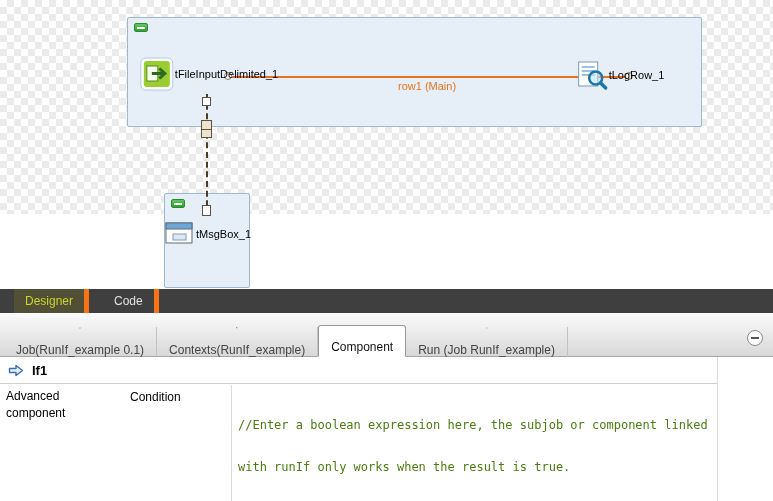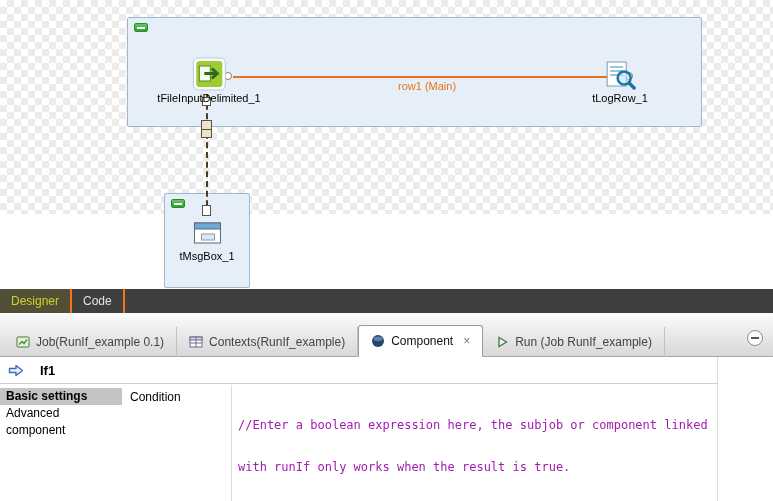--- a/index.html
+++ b/index.html
@@ -11,68 +11,68 @@
   .canvas { position:absolute; left:0; top:0; width:773px; height:214px;
     background-color:#fff;
     background-image:
       linear-gradient(45deg,#ebebeb 25%,transparent 25%,transparent 75%,#ebebeb 75%),
       linear-gradient(45deg,#ebebeb 25%,transparent 25%,transparent 75%,#ebebeb 75%);
     background-size:14px 14px; background-position:0 0,7px 7px; }
   .subjob { position:absolute; background:#e6eff7; border:1px solid #9db8cf; border-radius:2px; }
   .collapse-icon { position:absolute; left:6px; top:5px; width:14px; height:9px;
     border:1px solid #2f8a2f; border-radius:2px;
     background:linear-gradient(#fff,#fff) center/8px 2px no-repeat, linear-gradient(#5cc95c,#2fa12f); }
-  .comp { position:absolute; transform:translateX(-50%); display:flex; flex-direction:column;
+  .comp { position:absolute; transform:translateX(-50%); display:flex; flex-direction:row;
     align-items:center; gap:1px;text-align:center; }
   .comp-label { font-size:11px; color:#000; white-space:nowrap; }
   .conn-line { position:absolute; left:233px; top:76px; width:396px; height:0;
     border-top:2px solid #e8731e; }
   .conn-label { position:absolute; left:398px; top:80px; font-size:11px; color:#e8731e; }
   .trigger-line { position:absolute; left:206px; top:94px; width:0; height:122px;
     border-left:2px dashed #4d3b23; }
   .port { position:absolute; width:8px; height:8px; background:#fff;
     border:1px solid #8a7a5a; border-radius:50%; }
   .marker { position:absolute; background:#fff; border:1px solid #5a5342; }
   .marker.mid { background:linear-gradient(#5a5342,#5a5342) center/10px 1px no-repeat, #ece4cc; }
 
   
   .designer-bar { position:absolute; left:0; top:289px; width:773px; height:24px;
     background:#3f3f3f; display:flex; }
   .dtab { display:flex; align-items:center; padding:0 11px; font-size:12px; color:#e2e2e2;
-    border-right:2px solid #f97316; cursor:default; }
+    border-right:5px solid #f97316; cursor:default;margin-left:14px; }
   .dtab.active { background:#514f35; color:#cbd52b; }
 
   
   .panel-strip { position:absolute; left:0; top:313px; width:773px; height:44px;
     background:linear-gradient(#fbfbfb,#d8d8d8); border-bottom:1px solid #a6a6a6; }
   .ptabs { position:absolute; left:4px; bottom:-1px; display:flex; align-items:flex-end; }
-  .ptab { display:flex; align-items:center; gap:6px; padding:0 12px; height:30px;
-    font-size:12px; color:#444; border-right:1px solid #c2c2c2; cursor:default; }
+  .ptab { display:flex; align-items:center; gap:14px; padding:0 12px; height:30px;
+    font-size:12px; color:#444; border-right:1px solid #c2c2c2; cursor:default;flex-direction:column; }
   .ptab.active { background:#fff; border:1px solid #9a9a9a; border-bottom:1px solid #fff;
     border-radius:3px 3px 0 0; height:32px; color:#111; }
   .tab-close { color:#777; font-size:12px; margin-left:4px; line-height:1; }
   .minimize-btn { position:absolute; right:10px; top:17px; width:16px; height:16px;
     border:1px solid #8a8a8a; border-radius:50%;
     background:linear-gradient(#555,#555) center/8px 2px no-repeat, #fcfcfc; }
 
   
   .comp-view { position:absolute; left:0; top:357px; width:773px; height:144px; background:#fff; }
   .title-row { position:absolute; left:0; top:0; width:718px; height:27px;
-    border-bottom:1px solid #cfcfcf; display:flex; align-items:center; padding-left:8px; gap:16px; }
+    border-bottom:1px solid #cfcfcf; display:flex; align-items:center; padding-left:8px; gap:8px; }
   .view-title { font-weight:bold; font-size:13px; color:#000; }
   .nav { position:absolute; left:0; top:28px; width:122px; height:116px; padding-top:3px; }
   .nav-item { height:17px; line-height:17px; padding-left:6px; font-size:12px; color:#000; }
   .nav-item.selected { background:#c4c4c4; font-weight:bold; }
   .cond-label { position:absolute; left:130px; top:33px; font-size:12px; color:#000;text-align:right; }
   .editor { position:absolute; left:231px; top:28px; width:486px; height:116px;
     border-left:1px solid #dcdcdc; padding:5px 0 0 6px; overflow:hidden;
     font-family:"DejaVu Sans Mono", monospace; font-size:12px; line-height:14px;
     white-space:pre; color:#1a1a1a; }
   .line { min-height:14px; }
-  .cm { color:#a21caf; }
+  .cm { color:#4d7c0f; }
   .right-line { position:absolute; left:717px; top:0; width:1px; height:144px; background:#dcdcdc; }
 </style>
 </head>
 <body>
 
 <div class="stage">
 
   <div class="canvas">
 
     <div class="subjob" style="left:127px;top:17px;width:575px;height:110px">
@@ -179,21 +179,20 @@
   <div class="comp-view">
 
     <div class="title-row">
       <svg width="16" height="13" viewBox="0 0 16 13">
         <path d="M1.5 4.5 H8 V1.5 L14.5 6.5 L8 11.5 V8.5 H1.5 Z" fill="#e8f0fa" stroke="#3a6db5" stroke-width="1.4" stroke-linejoin="round"></path>
       </svg>
       <span class="view-title">If1</span>
     </div>
 
     <div class="nav">
-      <div class="nav-item selected">Basic settings</div>
       <div class="nav-item">Advanced component</div>
     </div>
 
     <span class="cond-label">Condition</span>
 
     <div class="editor">
       <div class="line cm">//Enter a boolean expression here, the subjob or component linked</div>
       <div class="line cm">with runIf only works when the result is true.</div>
       
       

